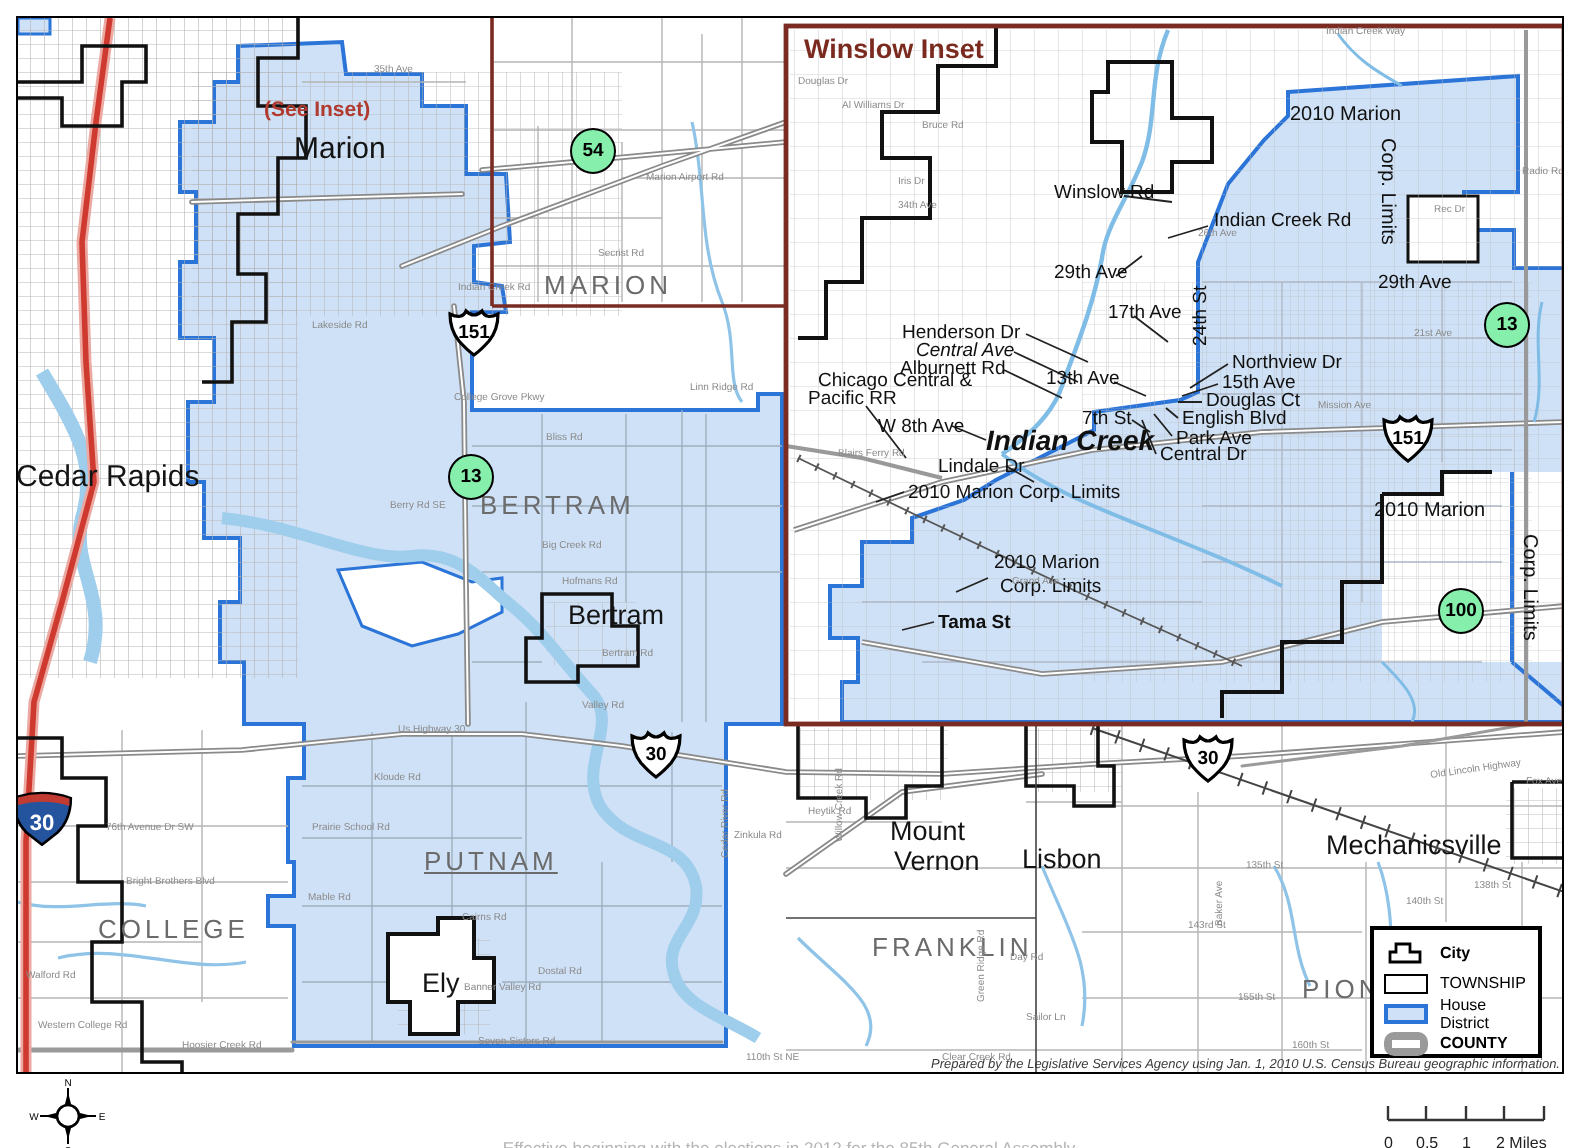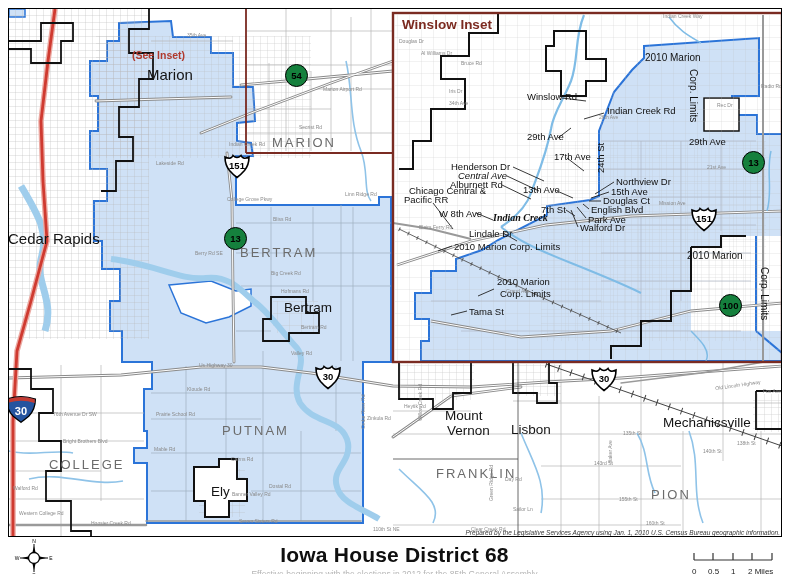--- a/index.html
+++ b/index.html
@@ -9,25 +9,25 @@
              border:1.5px solid #000;box-sizing:border-box;background:#fff;overflow:hidden;}
   #map-inner{position:absolute;left:-8px;top:-8px;width:789px;height:574px;}
   #map-inner svg.base{position:absolute;left:0;top:0;}
   .lbl{position:absolute;white-space:nowrap;color:#111;transform-origin:0 0;line-height:1.05;}
   .city{font-size:13.5px;color:#141414;}
   .twp{font-size:13px;color:#6b6b6b;letter-spacing:2px;}
   .seeinset{color:#b03a2e;font-weight:bold;font-size:10.5px;}
   .road{font-size:5px;color:#8a8a8a;}
   .street{font-size:9.5px;color:#101010;}
   .corp{font-size:10px;color:#101010;}
-  .creek{font-size:10px;color:#101010;font-style:italic;font-weight:bold;font-family:Liberation Serif, serif;}
+  .creek{font-size:14px;color:#101010;font-style:italic;font-weight:bold;}
   .inset-title{position:absolute;left:401px;top:16px;color:#7b2a20;font-weight:bold;
                font-size:13.5px;}
   .shield{position:absolute;}
-  .shc{width:21px;height:21px;border:1.7px solid #000;border-radius:50%;background:#15803d;
+  .shc{width:21px;height:21px;border:1.7px solid #000;border-radius:50%;background:#86efac;
        display:flex;align-items:center;justify-content:center;
        font-weight:bold;font-size:9.5px;color:#000;}
   .legend{position:absolute;left:684px;top:462px;width:86px;height:66px;background:#fff;
           border:2.4px solid #000;box-sizing:border-box;padding:4px 5px;}
   .legend .row{display:flex;align-items:center;gap:6px;height:15px;}
   .legend .lab{font-size:8px;color:#000;}
   .legend .lab.b{font-weight:bold;}
   .sw{width:22px;height:10px;box-sizing:border-box;flex:none;}
   .sw.twp-sw{background:#fff;border:1.4px solid #000;}
   .sw.dist-sw{background:#cfe1f6;border:2px solid #2b74d8;}
@@ -150,21 +150,21 @@
         <rect x="392" y="12" width="389" height="349" fill="none" stroke="#7a2b22" stroke-width="2.4"></rect>
       </svg>
 
       <div id="main-labels">
           <span class="lbl seeinset" style="left: 131px; top: 49px;">(See Inset)</span>
           <span class="lbl city" style="left: 146px; top: 66px; font-size: 15px;">Marion</span>
           <span class="lbl twp" style="left: 271px; top: 135px;">MARION</span>
           <span class="lbl city" style="left: 7px; top: 230px; font-size: 15px;">Cedar Rapids</span>
           <span class="lbl twp" style="left: 239px; top: 245px;">BERTRAM</span>
           <span class="lbl city" style="left: 283px; top: 300px;">Bertram</span>
-          <span class="lbl twp" style="left: 221px; top: 423px;">PUTNAM</span>
+          <span class="lbl twp" style="left: 211px; top: 423px; text-decoration: underline;">PUTNAM</span>
           <span class="lbl twp" style="left: 48px; top: 457px;">COLLEGE</span>
           <span class="lbl city" style="left: 210px; top: 484px;">Ely</span>
           <span class="lbl city" style="left: 444px; top: 408px;">Mount</span>
           <span class="lbl city" style="left: 446px; top: 423px;">Vernon</span>
           <span class="lbl city" style="left: 510px; top: 422px;">Lisbon</span>
           <span class="lbl twp" style="left: 435px; top: 466px;">FRANKLIN</span>
           <span class="lbl city" style="left: 662px; top: 415px;">Mechanicsville</span>
           <span class="lbl twp" style="left: 650px; top: 487px;">PION</span>
           <span class="lbl road" style="left: 186px; top: 32px;">35th Ave</span>
           <span class="lbl road" style="left: 322px; top: 86px;">Marion Airport Rd</span>
@@ -219,31 +219,31 @@
           <span class="lbl street" style="left: 538px; top: 151px; margin-left: 15px;">17th Ave</span>
           <span class="lbl street" style="left: 450px; top: 161px;">Henderson Dr</span>
           <span class="lbl street" style="left: 457px; top: 170px; font-style: italic;">Central Ave</span>
           <span class="lbl street" style="left: 449px; top: 179px;">Alburnett Rd</span>
           <span class="lbl street" style="left: 522px; top: 184px;">13th Ave</span>
           <span class="lbl street" style="left: 615px; top: 176px;">Northview Dr</span>
           <span class="lbl street" style="left: 610px; top: 186px;">15th Ave</span>
           <span class="lbl street" style="left: 602px; top: 195px;">Douglas Ct</span>
           <span class="lbl street" style="left: 590px; top: 204px;">English Blvd</span>
           <span class="lbl street" style="left: 587px; top: 214px;">Park Ave</span>
-          <span class="lbl street" style="left: 579px; top: 222px;">Walford Dr</span>
+          <span class="lbl street" style="left: 579px; top: 222px;">Central Dr</span>
           <span class="lbl street" style="left: 540px; top: 204px;">7th St</span>
           <span class="lbl creek" style="left: 492px; top: 212px;">Indian Creek</span>
           <span class="lbl street" style="left: 408px; top: 185px;">Chicago Central &amp;</span>
           <span class="lbl street" style="left: 403px; top: 194px;">Pacific RR</span>
           <span class="lbl street" style="left: 438px; top: 208px;">W 8th Ave</span>
           <span class="lbl street" style="left: 468px; top: 228px;">Lindale Dr</span>
           <span class="lbl street" style="left: 453px; top: 241px;">2010 Marion Corp. Limits</span>
           <span class="lbl street" style="left: 496px; top: 276px;">2010 Marion</span>
           <span class="lbl street" style="left: 499px; top: 288px;">Corp. Limits</span>
-          <span class="lbl street" style="left: 468px; top: 306px;">Tama St</span>
+          <span class="lbl street" style="left: 468px; top: 306px; font-weight: bold;">Tama St</span>
           <span class="lbl corp" style="left: 644px; top: 52px;">2010 Marion</span>
           <span class="lbl corp" style="left: 697px; top: 68px; transform: rotate(90deg);">Corp. Limits</span>
           <span class="lbl street" style="left: 688px; top: 136px;">29th Ave</span>
           <span class="lbl corp" style="left: 686px; top: 250px;">2010 Marion</span>
           <span class="lbl corp" style="left: 768px; top: 266px; transform: rotate(90deg);">Corp. Limits</span>
           <span class="lbl road" style="left: 662px; top: 13px;">Indian Creek Way</span>
           <span class="lbl road" style="left: 760px; top: 83px;">Radio Rd</span>
           <span class="lbl road" style="left: 716px; top: 102px;">Rec Dr</span>
           <span class="lbl road" style="left: 598px; top: 114px;">26th Ave</span>
           <span class="lbl road" style="left: 658px; top: 200px;">Mission Ave</span>
@@ -295,40 +295,61 @@
             </svg></div>
           <div class="shield" style="left: 718px; top: 293px; text-align: center;">
             <div class="shc">
               <span>100</span>
             </div>
           </div>
         </div>
 
       <div class="inset-title">Winslow Inset</div>
 
+      <div class="legend">
+        <div class="row">
+          <svg width="22" height="13">
+            <polygon points="3,11 3,6 6,6 6,2 13,2 13,6 18,6 18,11" fill="#fff" stroke="#000" stroke-width="1.4"></polygon>
+          </svg>
+          <span class="lab b">City</span>
+        </div>
+        <div class="row">
+          <span class="sw twp-sw"></span>
+          <span class="lab">TOWNSHIP</span>
+        </div>
+        <div class="row">
+          <span class="sw dist-sw"></span>
+          <span class="lab">House District</span>
+        </div>
+        <div class="row">
+          <span class="sw cnty-sw">
+              <i></i>
+            </span>
+          <span class="lab b">COUNTY</span>
+        </div>
+      </div>
 
       <div class="attribution">Prepared by the Legislative Services Agency using Jan. 1, 2010 U.S. Census Bureau geographic information.</div>
     </div>
   </div>
 
   <div id="compass">
     <svg width="40" height="40" viewBox="0 0 40 40">
       <line x1="20" y1="6" x2="20" y2="34" stroke="#000" stroke-width="1"></line>
       <line x1="6" y1="20" x2="34" y2="20" stroke="#000" stroke-width="1"></line>
       <polygon points="20,8 23,20 20,32 17,20" fill="#000"></polygon>
       <polygon points="8,20 20,17 32,20 20,23" fill="#000"></polygon>
       <circle cx="20" cy="20" r="5.5" fill="#fff" stroke="#000" stroke-width="1.3"></circle>
       <text x="20" y="5" text-anchor="middle" font-size="5" font-family="Liberation Sans,sans-serif">N</text>
       <text x="37" y="22" text-anchor="middle" font-size="5" font-family="Liberation Sans,sans-serif">E</text>
       <text x="20" y="39" text-anchor="middle" font-size="5" font-family="Liberation Sans,sans-serif">S</text>
       <text x="3" y="22" text-anchor="middle" font-size="5" font-family="Liberation Sans,sans-serif">W</text>
     </svg>
   </div>
 
-  <div id="title">Iowa House District 68</div>
   <div id="subtitle">Effective beginning with the elections in 2012 for the 85th General Assembly</div>
 
   <div id="scalebar">
     <svg width="95" height="18">
       <line x1="8" y1="12" x2="86" y2="12" stroke="#333" stroke-width="1.2"></line>
       <line x1="8" y1="5" x2="8" y2="12" stroke="#333" stroke-width="1.2"></line>
       <line x1="27" y1="5" x2="27" y2="12" stroke="#333" stroke-width="1.2"></line>
       <line x1="47" y1="5" x2="47" y2="12" stroke="#333" stroke-width="1.2"></line>
       <line x1="66" y1="5" x2="66" y2="12" stroke="#333" stroke-width="1.2"></line>
       <line x1="86" y1="5" x2="86" y2="12" stroke="#333" stroke-width="1.2"></line>

